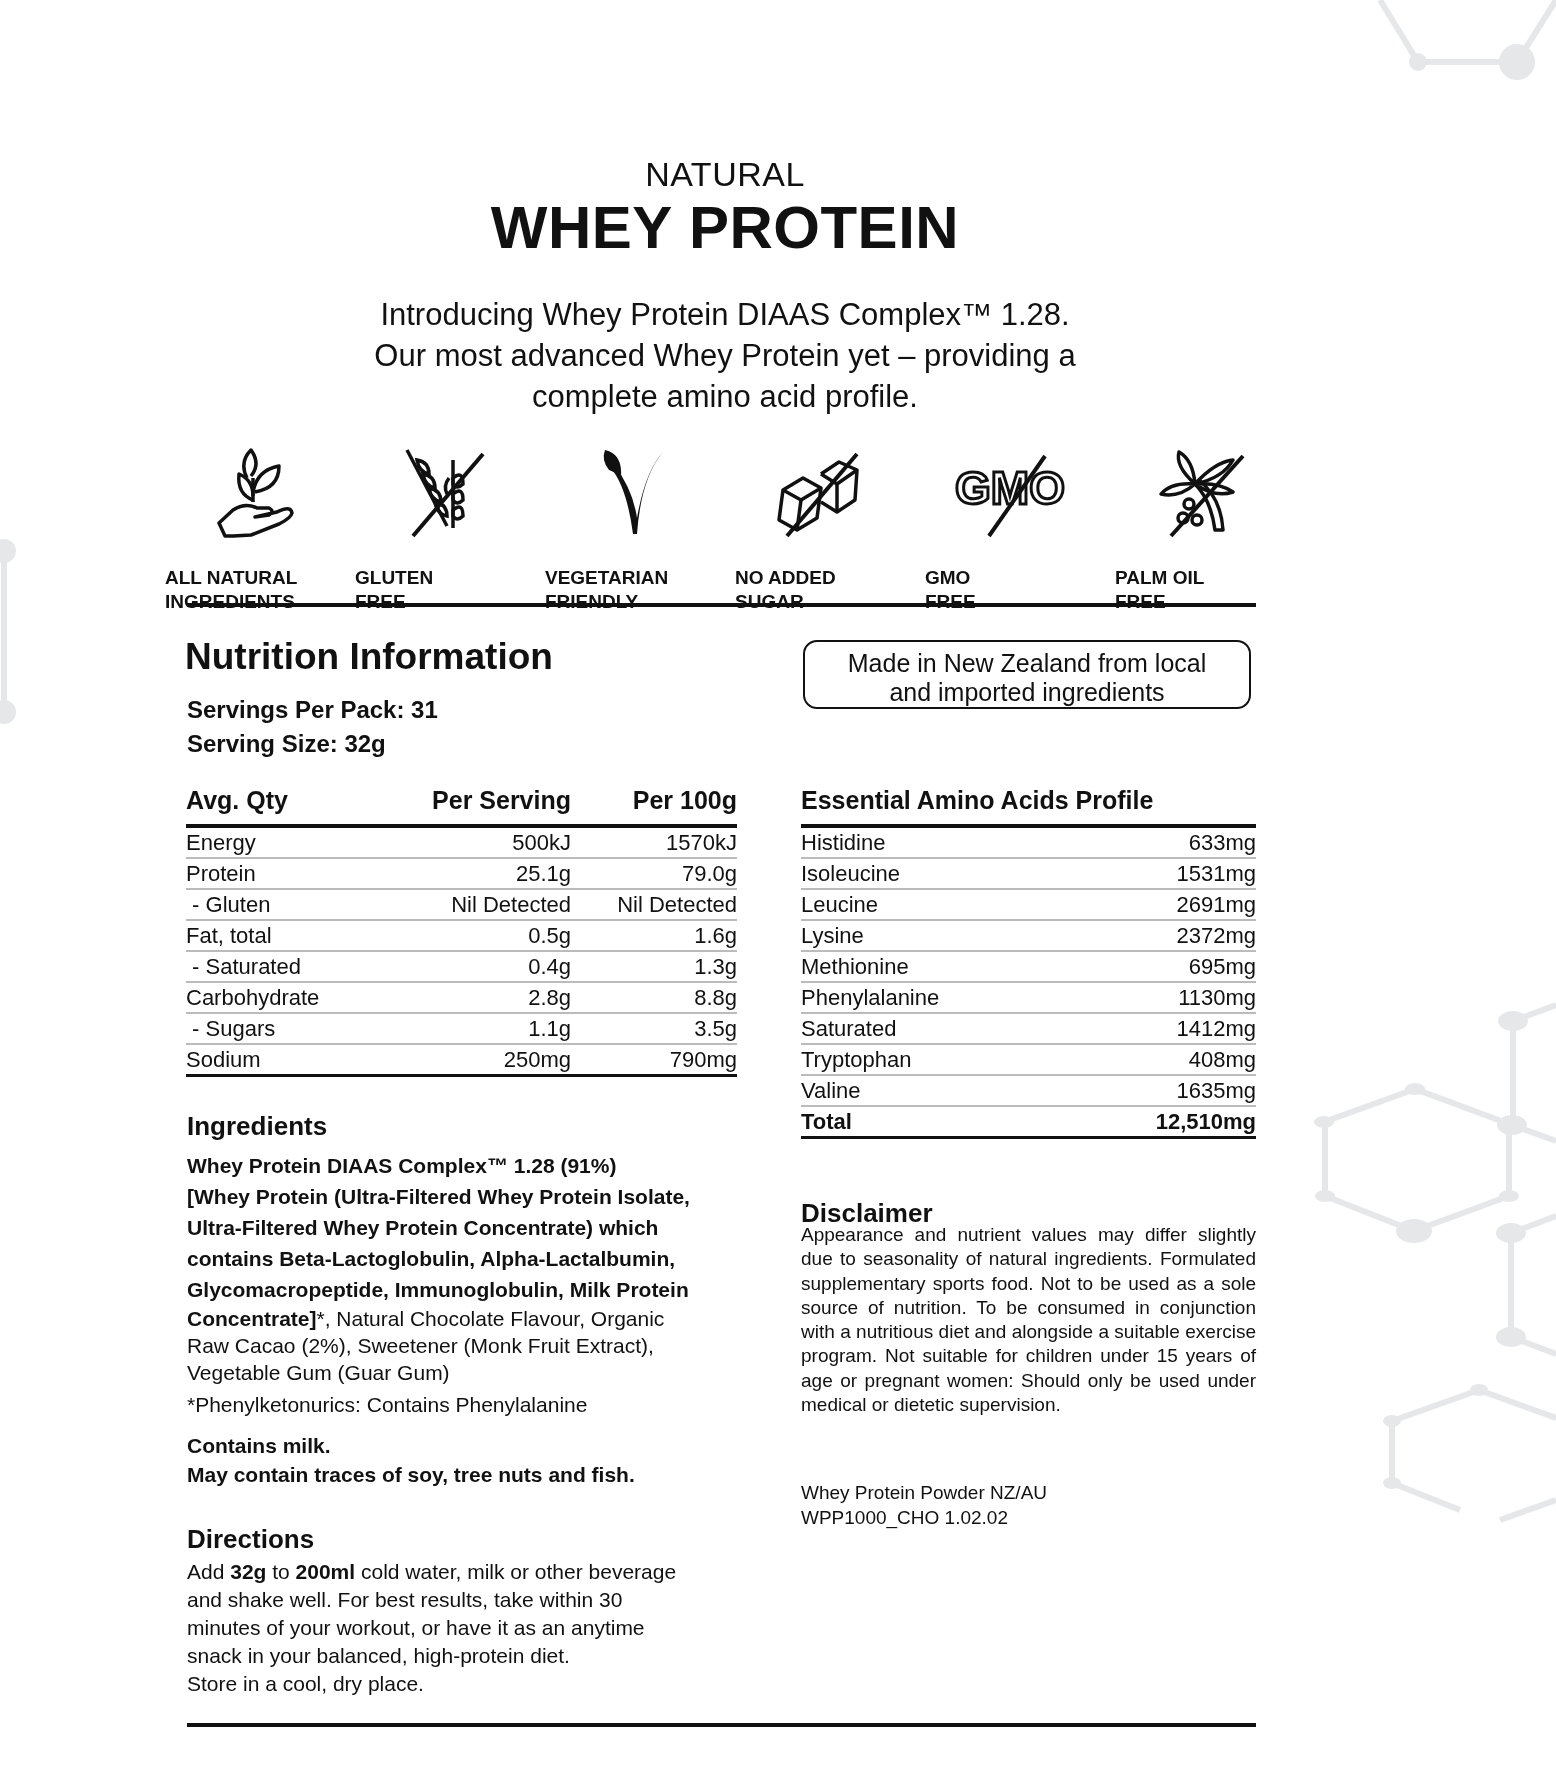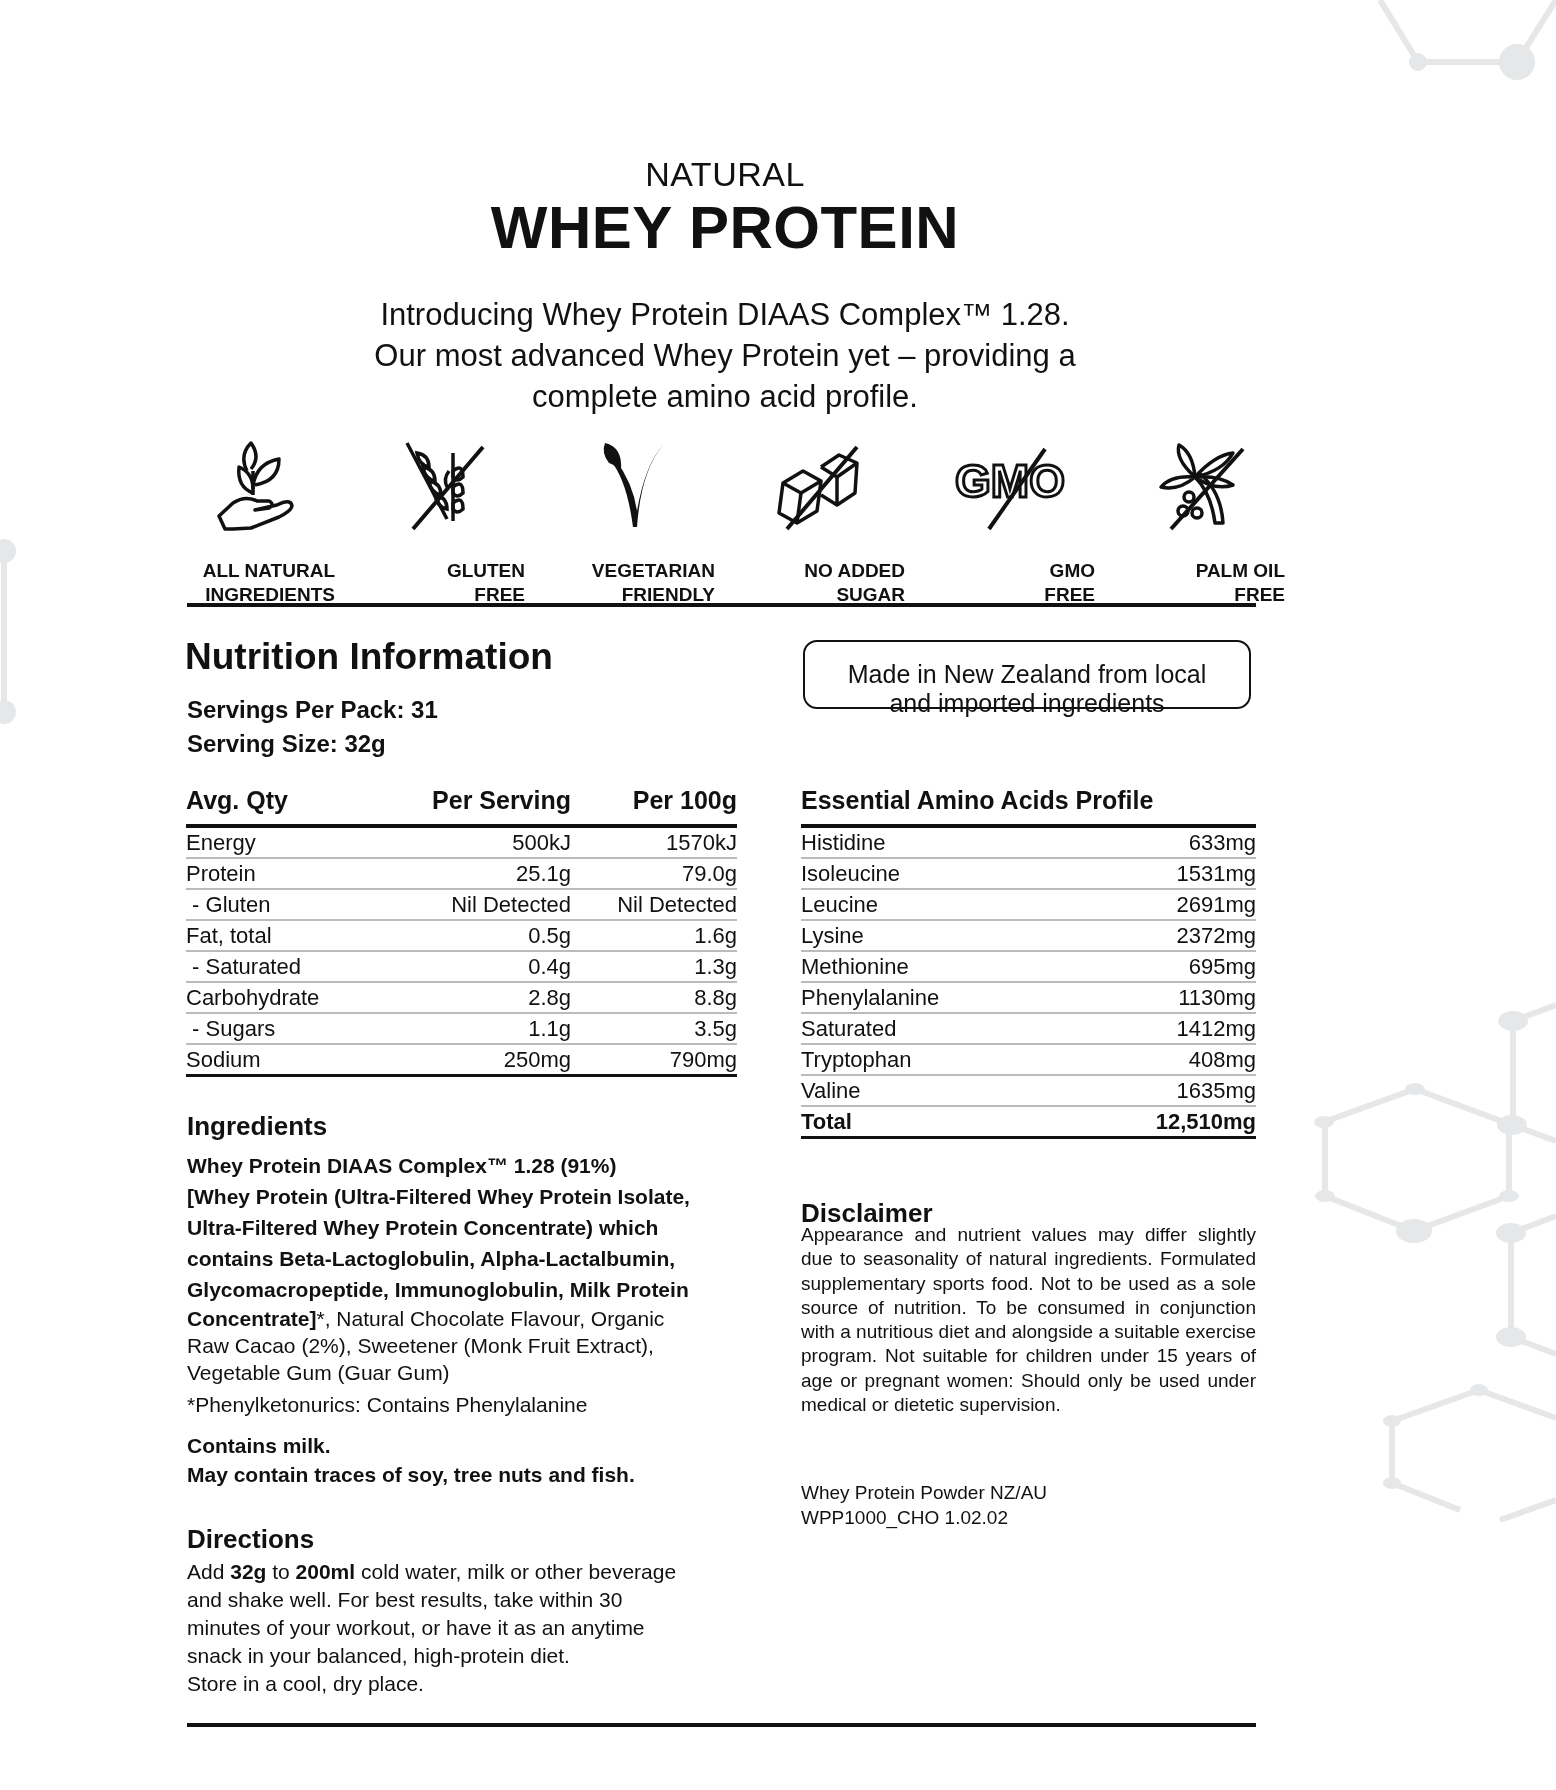--- a/index.html
+++ b/index.html
@@ -9,33 +9,33 @@
     font-family: "Liberation Sans", "DejaVu Sans", sans-serif;
   }
   .bg-deco { position: absolute; left: 0; top: 0; width: 1556px; height: 1790px; z-index: 0; pointer-events: none; }
   .page { position: absolute; left: 0; top: 0; width: 1556px; height: 1790px; z-index: 1; }
 
   .hdr-natural { position: absolute; left: 0; width: 1450px; top: 155px; text-align: center; font-size: 34px; letter-spacing: 0.5px; }
   .hdr-title { position: absolute; left: 0; width: 1450px; top: 193px; text-align: center; font-size: 60px; font-weight: bold; letter-spacing: 0.5px; }
   .hdr-intro { position: absolute; left: 0; width: 1450px; top: 270px; text-align: center; font-size: 31px; line-height: 41px; margin-top: 24px; }
 
   .badges { position: absolute; left: 175px; top: 430px; width: 1090px; height: 160px; }
-  .badge { position: absolute; top: 1px; width: 170px; text-align: right; }
+  .badge { position: absolute; top: 8px; width: 170px; text-align: left; }
   .badge svg { display: block; margin: 0 auto; width: 110px; height: 108px; }
   .badge-label { font-size: 19px; font-weight: bold; line-height: 24px; margin-top: 20px; }
 
   .rule-thick { position: absolute; left: 187px; width: 1069px; height: 4px; background: #111; }
 
   .h-section { position: absolute; font-size: 37px; font-weight: bold; }
   .servings { position: absolute; left: 187px; top: 693px; font-size: 24px; font-weight: bold; line-height: 34px; }
 
   .made-box {
     position: absolute; left: 803px; top: 640px; width: 448px; height: 69px;
     border: 2px solid #111; border-radius: 14px; text-align: center;
-    font-size: 25px; line-height: 29px; padding-top: 18px; box-sizing: border-box;
+    font-size: 25px; line-height: 29px; padding-top: 7px; box-sizing: border-box;
   }
 
   table.nut { position: absolute; border-collapse: collapse; font-size: 22px; }
   table.nut th { font-weight: bold; font-size: 25px; text-align: right; padding: 0 0 6px 0; border-bottom: 4px solid #111; height: 36px; }
   table.nut th:first-child { text-align: left; }
   table.nut td { text-align: right; border-bottom: 2px solid #bbbbbb; height: 29px; padding: 0; line-height: 29px; }
   table.nut td:first-child { text-align: left; }
   table.nut tr:last-child td { border-bottom: 3px solid #111; }
   table.nut tr.total td { font-weight: bold; }
 

